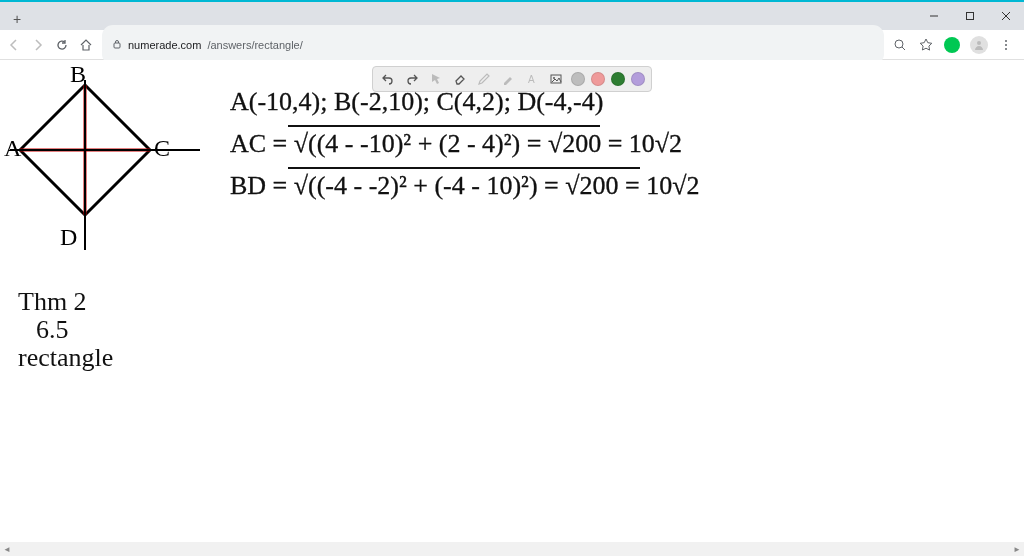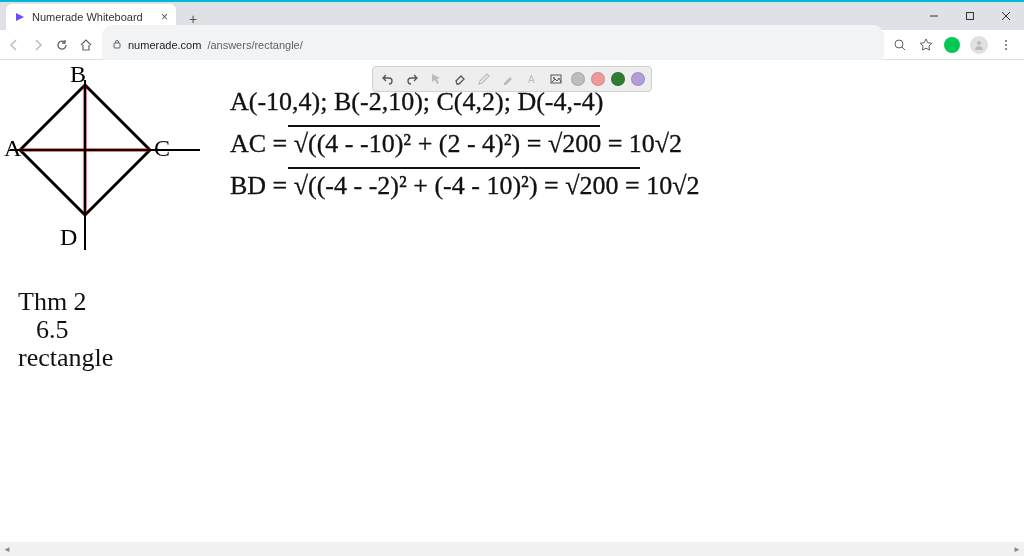--- a/index.html
+++ b/index.html
@@ -45,29 +45,20 @@
   .hscroll .track { flex:1; height: 14px; }
 
   .hw { font-family: "Comic Sans MS", "Segoe Script", cursive; }
 </style>
 </head>
 <body>
 
 <div class="top-edge"></div>
 
 <div class="titlebar">
-  <div class="tab">
-    <span class="favicon">
-      <svg viewBox="0 0 12 12">
-          <polygon points="2,2 10,6 2,10" fill="#6a4cff"></polygon>
-        </svg>
-    </span>
-    <span class="title">Numerade Whiteboard</span>
-    <span class="close">×</span>
-  </div>
   <div class="newtab">+</div>
   <div class="window-controls">
     <div class="win-btn">
         <svg width="10" height="10">
           <line x1="1" y1="5" x2="9" y2="5" stroke="#333" stroke-width="1"></line>
         </svg>
       </div>
     <div class="win-btn">
         <svg width="10" height="10">
           <rect x="1.5" y="1.5" width="7" height="7" fill="none" stroke="#333" stroke-width="1"></rect>

